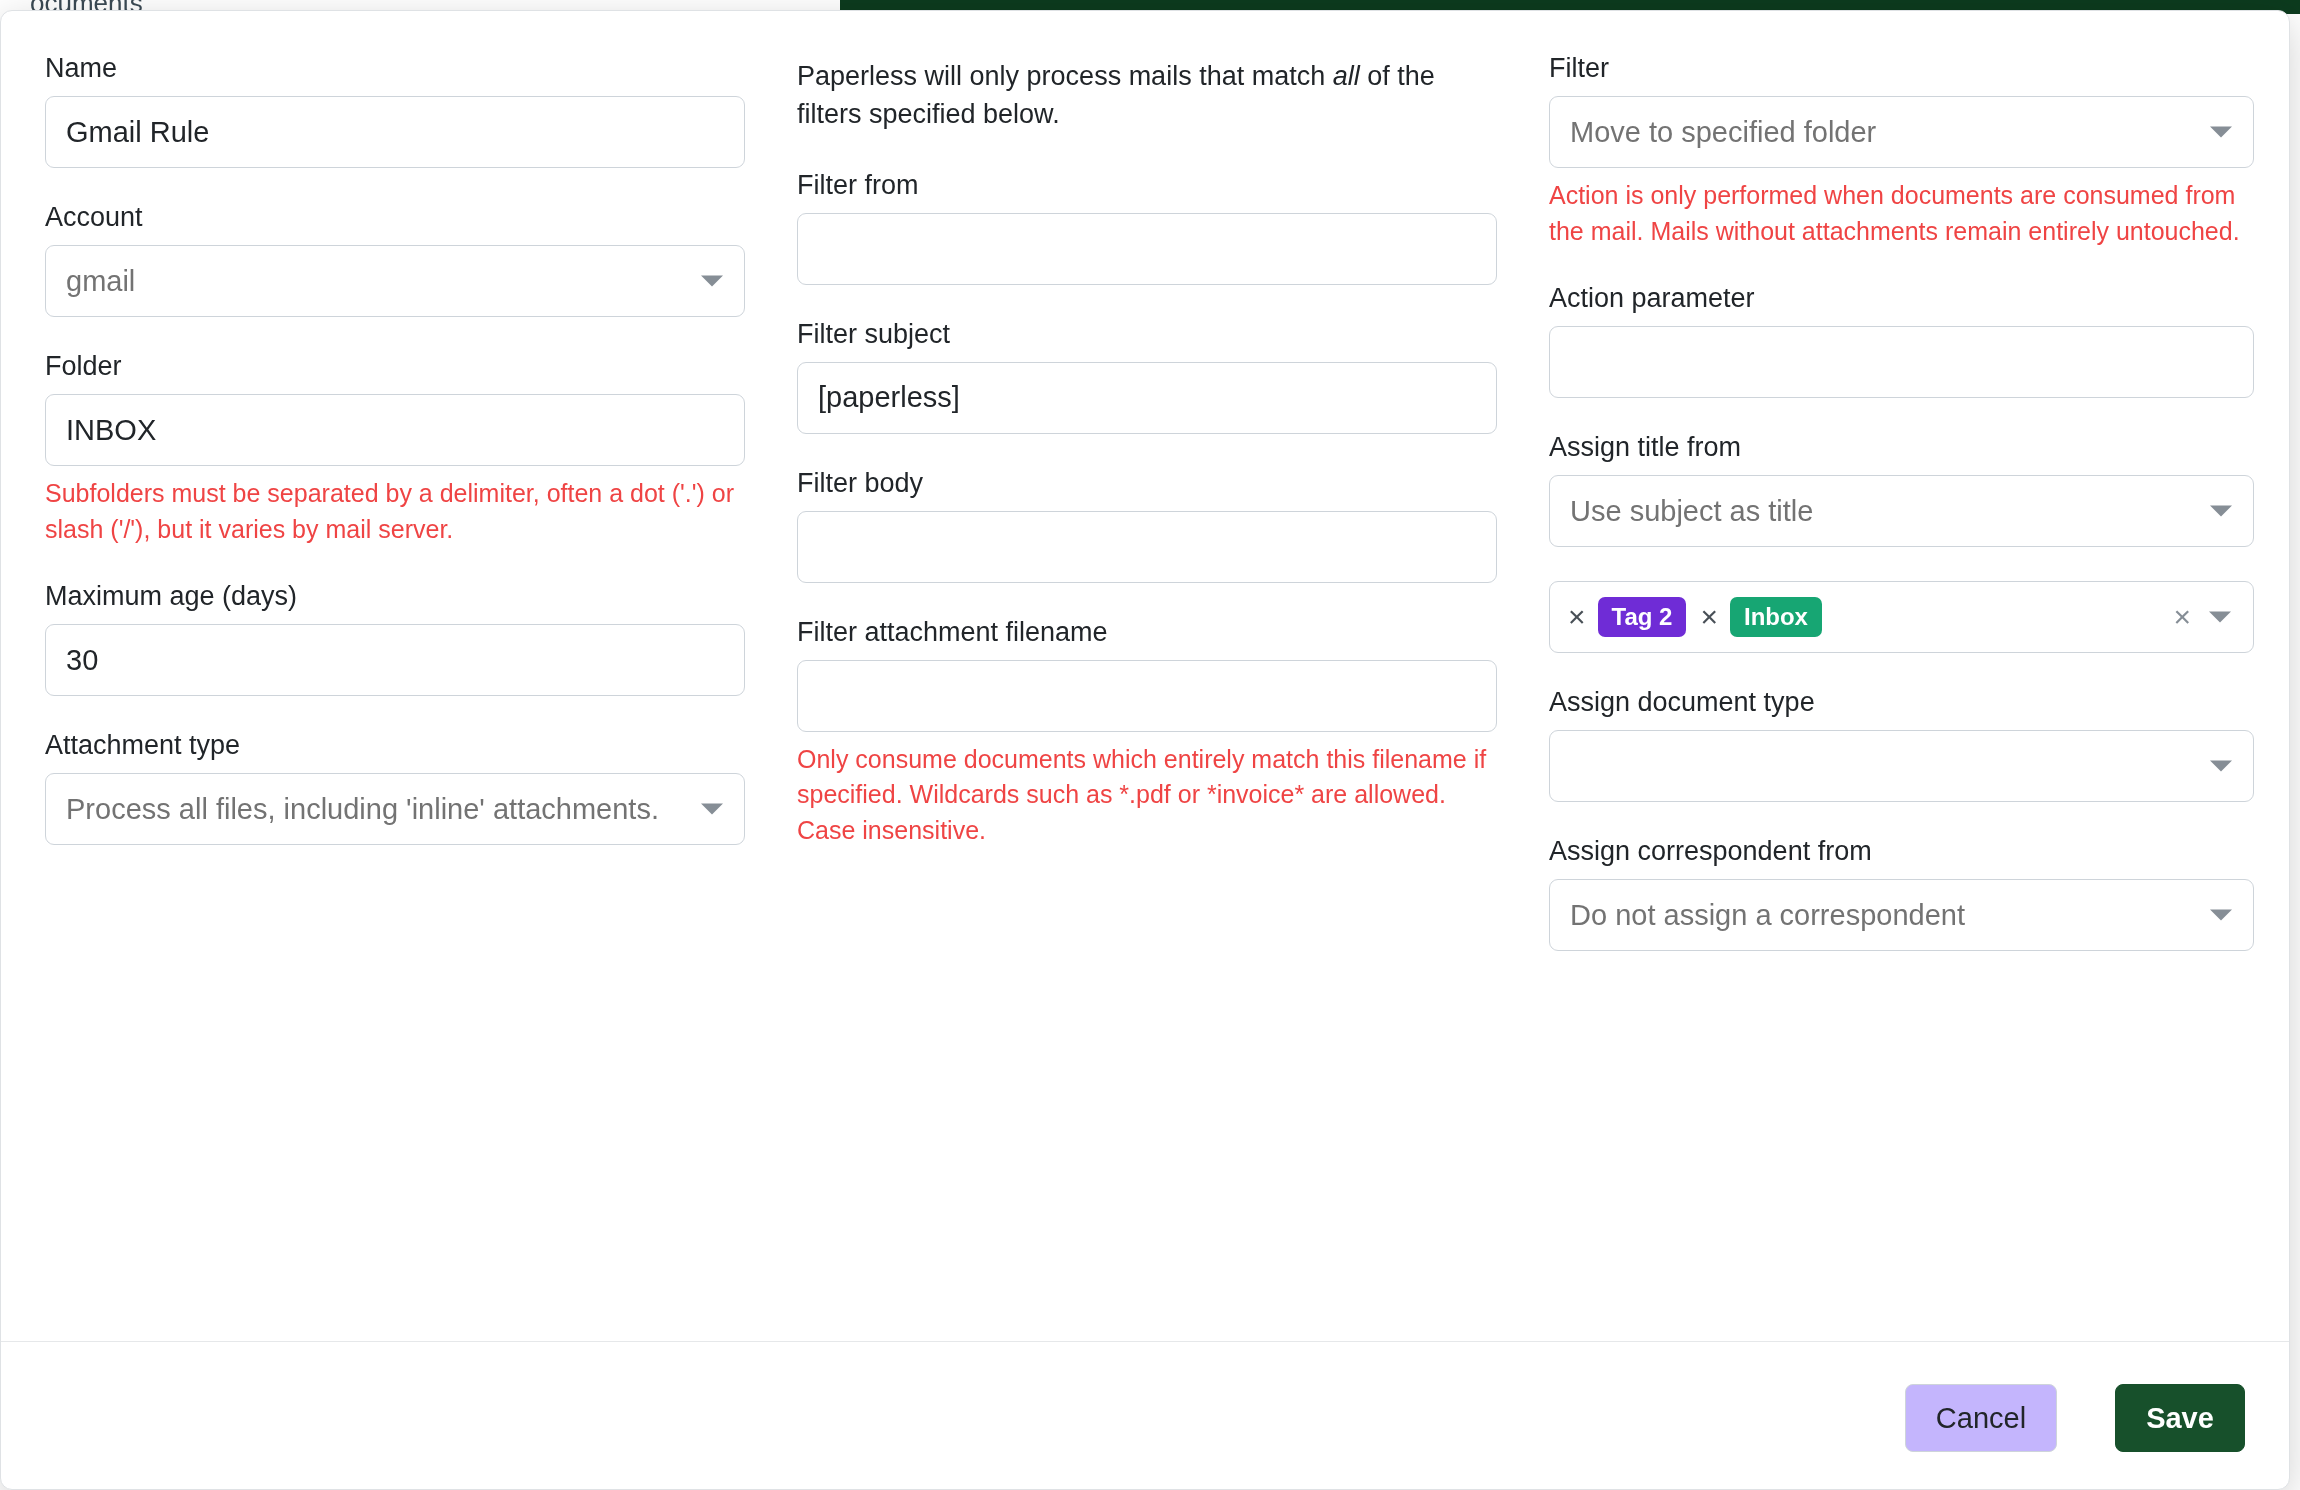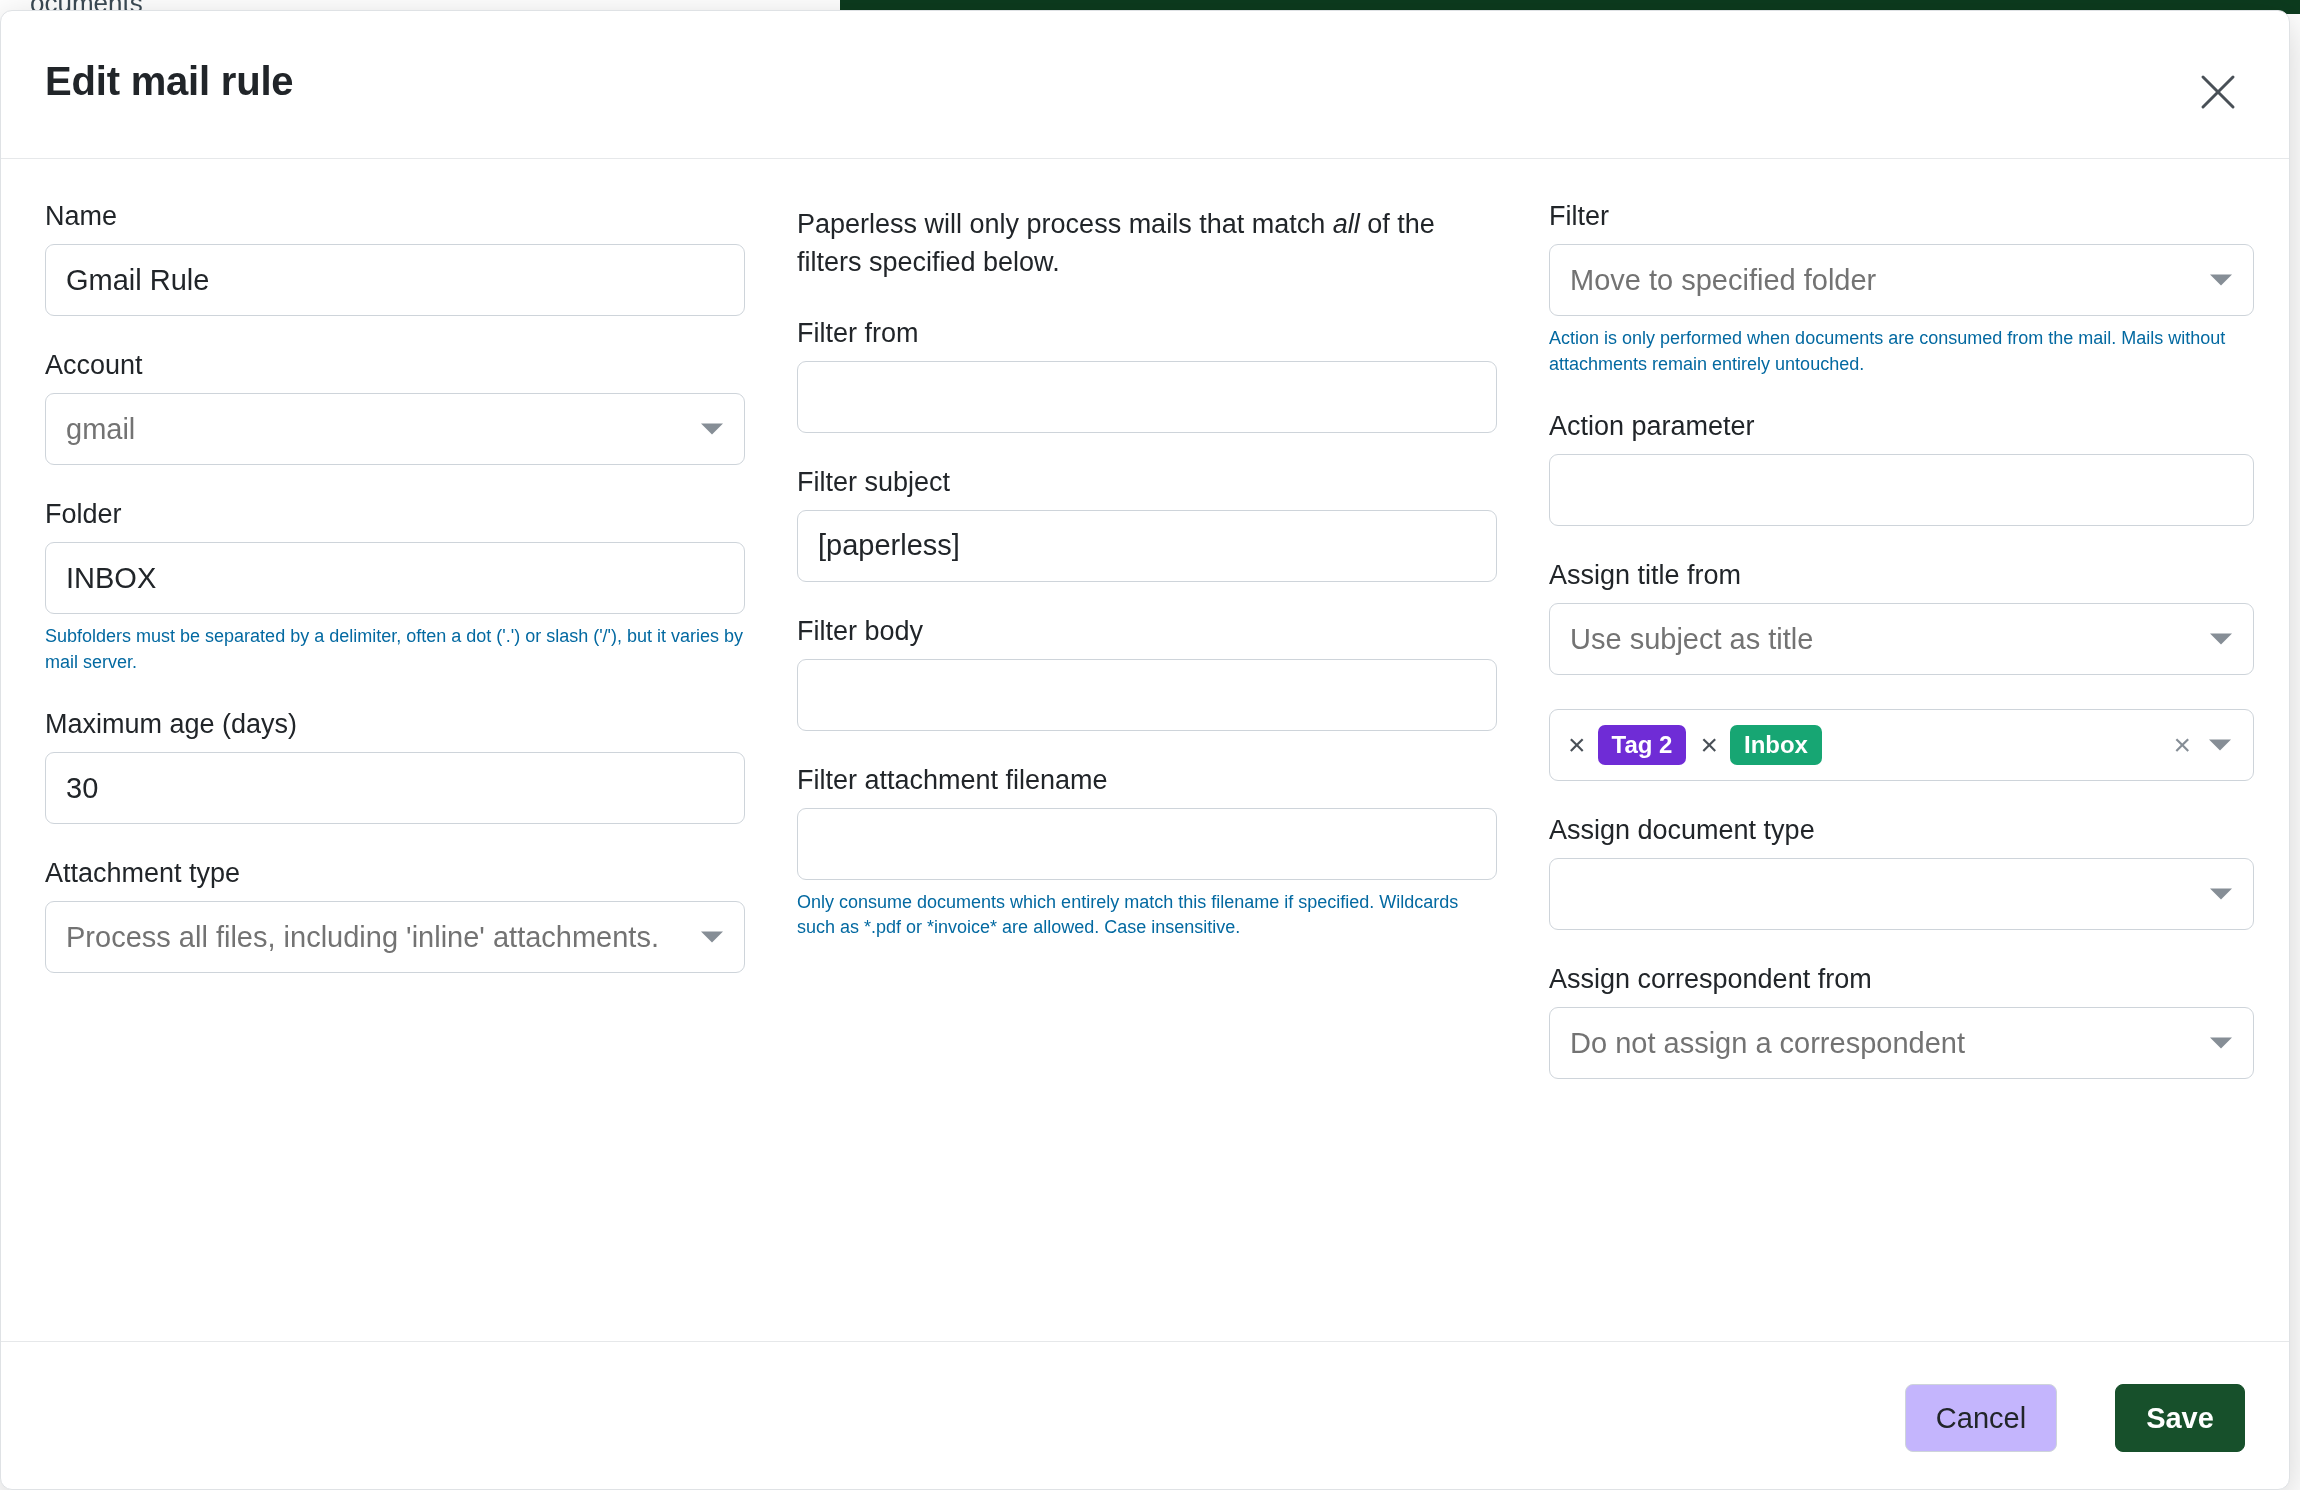--- a/index.html
+++ b/index.html
@@ -108,22 +108,22 @@
   #col-middle { left: 796px;  width: 700px; }
   #col-right  { left: 1548px; width: 705px; }
 
   .field-label {
     font-size: 27px;
     color: #212529;
     margin: 0 0 12px 0;
     display: block;
   }
   .help-text {
-    font-size: 18px;
-    color: #0369a1;
+    font-size: 25px;
+    color: #ef4444;
     line-height: 1.42;
     margin: 10px 0 0 0;
   }
   .intro-text {
     font-size: 27px;
     color: #212529;
     line-height: 1.42;
     margin: 4px 0 36px 0;
   }
   .intro-text em { font-style: italic; }
@@ -284,29 +284,20 @@
   <div id="bg-doc-label">ocuments</div>
   <div id="bg-divider-v"></div>
   <div class="bg-ghost-text" style="left:6px; top:170px; font-size:46px;">C</div>
   <div class="bg-ghost-text" style="left:6px; top:400px; font-size:46px;">C</div>
   <div class="bg-ghost-text" style="left:6px; top:930px;">u</div>
   <div class="bg-ghost-text" style="left:6px; top:1380px;">e</div>
 </div>
 
 <div id="modal">
 
-  <div id="modal-header">
-    <div id="modal-title">Edit mail rule</div>
-    <button id="close-button" aria-label="Close">
-      <svg width="46" height="46" viewBox="0 0 46 46">
-        <line x1="8" y1="8" x2="38" y2="38" stroke="#495057" stroke-width="3" stroke-linecap="round"></line>
-        <line x1="38" y1="8" x2="8" y2="38" stroke="#495057" stroke-width="3" stroke-linecap="round"></line>
-      </svg>
-    </button>
-  </div>
 
   <div id="modal-body">
 
     <div class="col" id="col-left" style="padding-top:42px;">
 
       <div class="field-block">
         <label class="field-label">Name</label>
         <input class="text-input" type="text" value="Gmail Rule" style="">
       </div>
 

